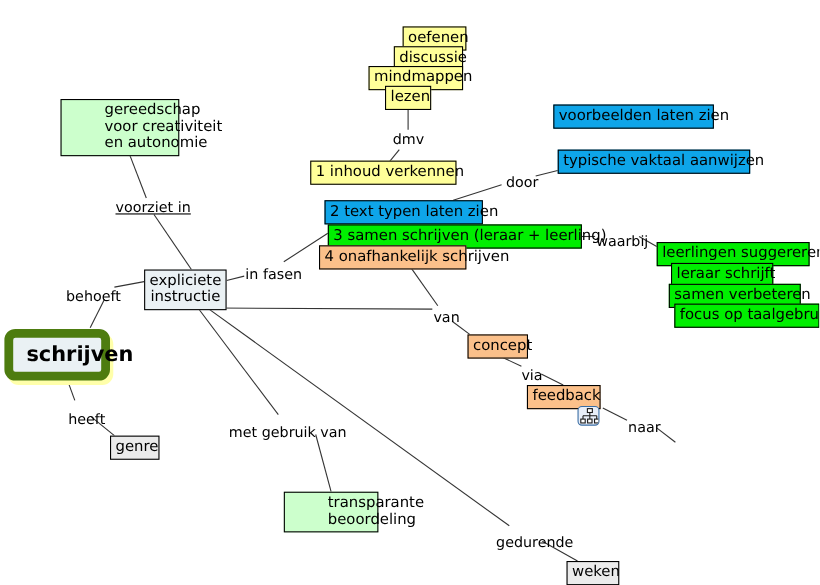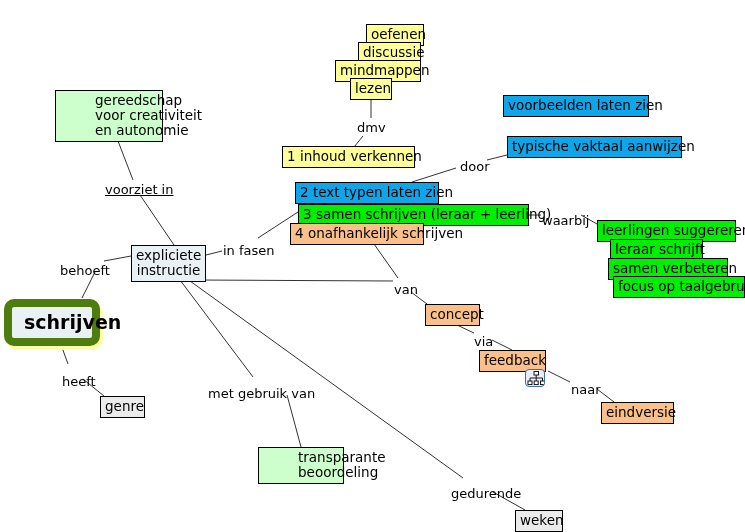--- a/index.html
+++ b/index.html
@@ -136,21 +136,20 @@
     <div class="node c-brightgreen" style="left: 298px; top: 204px; width: 231px; min-height: 21px;">3 samen schrijven (leraar + leerling)</div>
     <div class="node c-orange" style="left: 290px; top: 223px; width: 134px; min-height: 21px;">4 onafhankelijk schrijven</div>
     <div class="node c-bluegrey multi" style="left: 131px; top: 245px; width: 75px; min-height: 35px;">expliciete
 instructie</div>
     <div class="node c-brightgreen" style="left: 597px; top: 220px; width: 139px; min-height: 21px;">leerlingen suggereren</div>
     <div class="node c-brightgreen" style="left: 610px; top: 239px; width: 93px; min-height: 21px;">leraar schrijft</div>
     <div class="node c-brightgreen" style="left: 608px; top: 258px; width: 120px; min-height: 21px;">samen verbeteren</div>
     <div class="node c-brightgreen" style="left: 613px; top: 276px; width: 132px; min-height: 21px;">focus op taalgebruik</div>
     <div class="node c-orange" style="left: 425px; top: 304px; width: 55px; min-height: 21px;">concept</div>
     <div class="node c-orange" style="left: 479px; top: 350px; width: 67px; min-height: 21px;">feedback</div>
-    <div class="node c-orange" style="left: 601px; top: 402px; width: 73px; min-height: 21px;">eindversie</div>
     <div class="node c-grey" style="left: 100px; top: 396px; width: 45px; min-height: 21px;">genre</div>
     <div class="node c-grey" style="left: 515px; top: 510px; width: 48px; min-height: 21px;">weken</div>
     <div class="node c-green multi" style="left: 258px; top: 447px; width: 86px; min-height: 35px;">transparante
 beoordeling</div>
     <div class="edge-label" style="left: 357px; top: 121px;">dmv</div>
     <div class="edge-label" style="left: 460px; top: 160px;">door</div>
     <div class="edge-label" style="left: 105px; top: 183px; text-decoration: underline;">voorziet in</div>
     <div class="edge-label" style="left: 223px; top: 244px;">in fasen</div>
     <div class="edge-label" style="left: 542px; top: 214px;">waarbij</div>
     <div class="edge-label" style="left: 60px; top: 264px;">behoeft</div>

